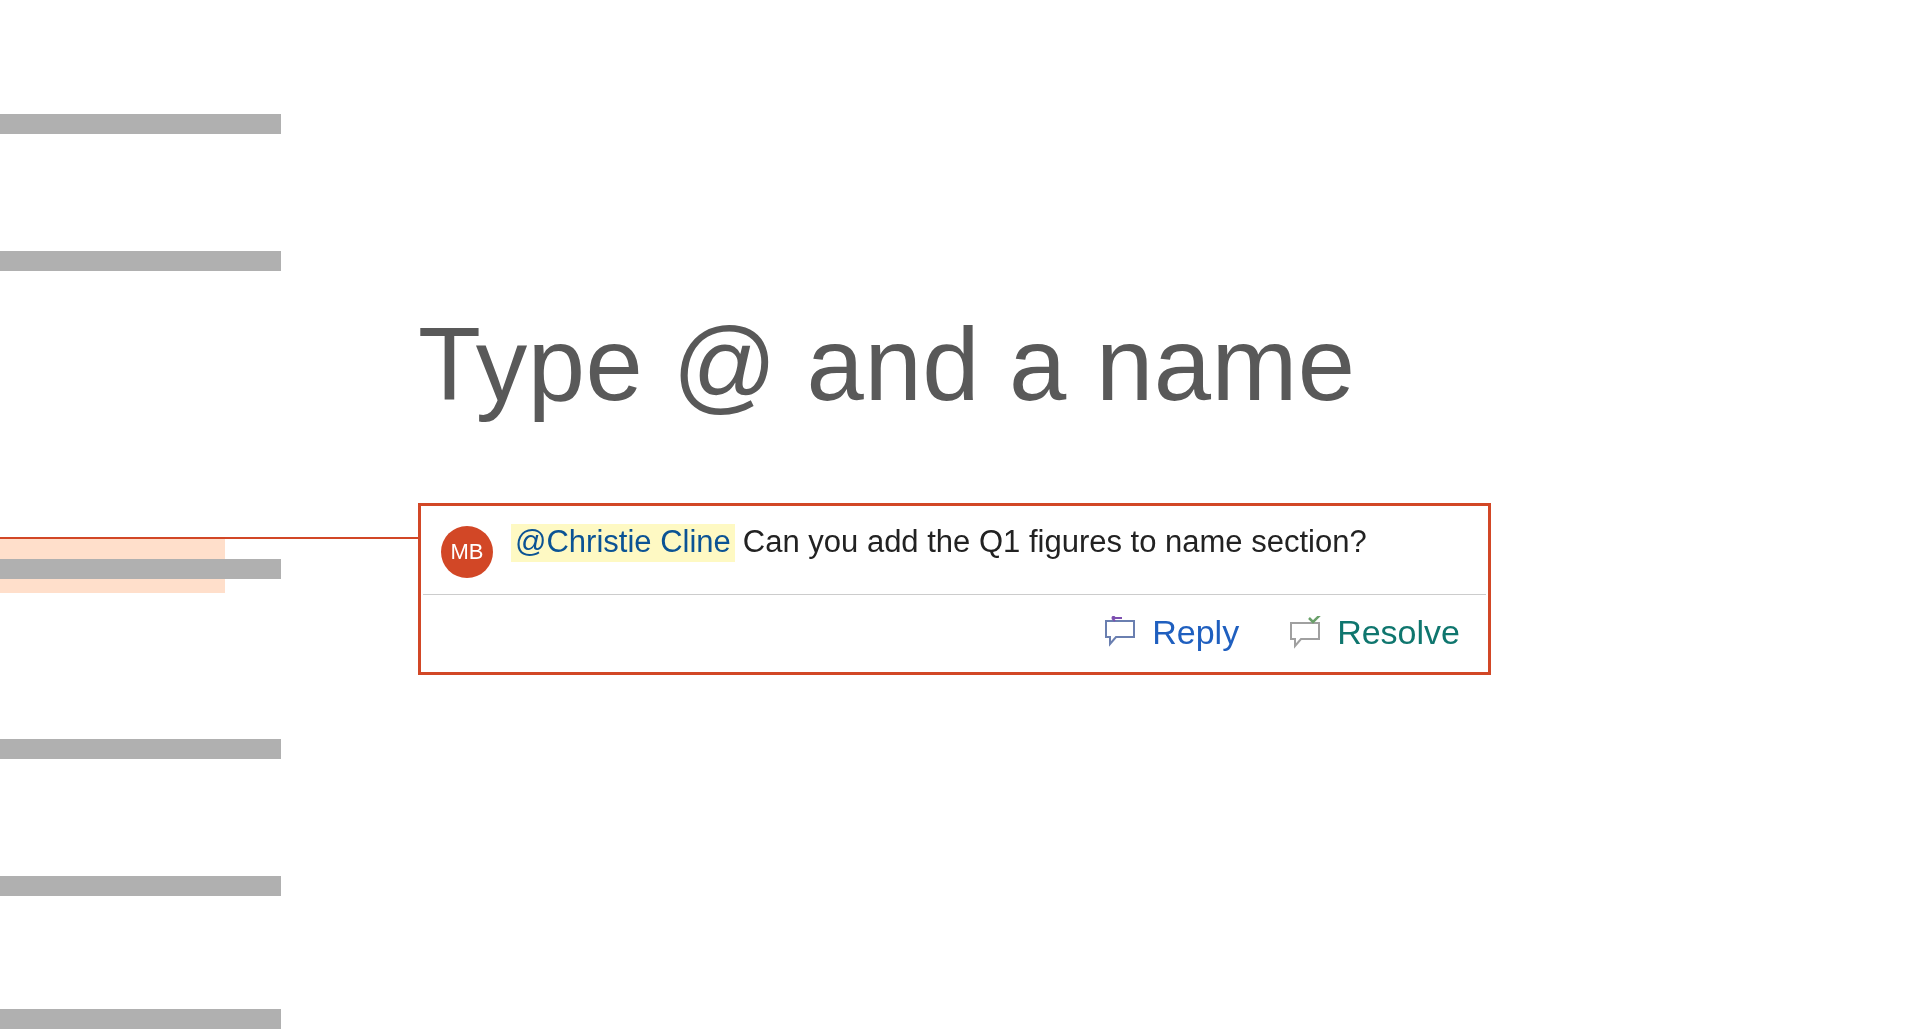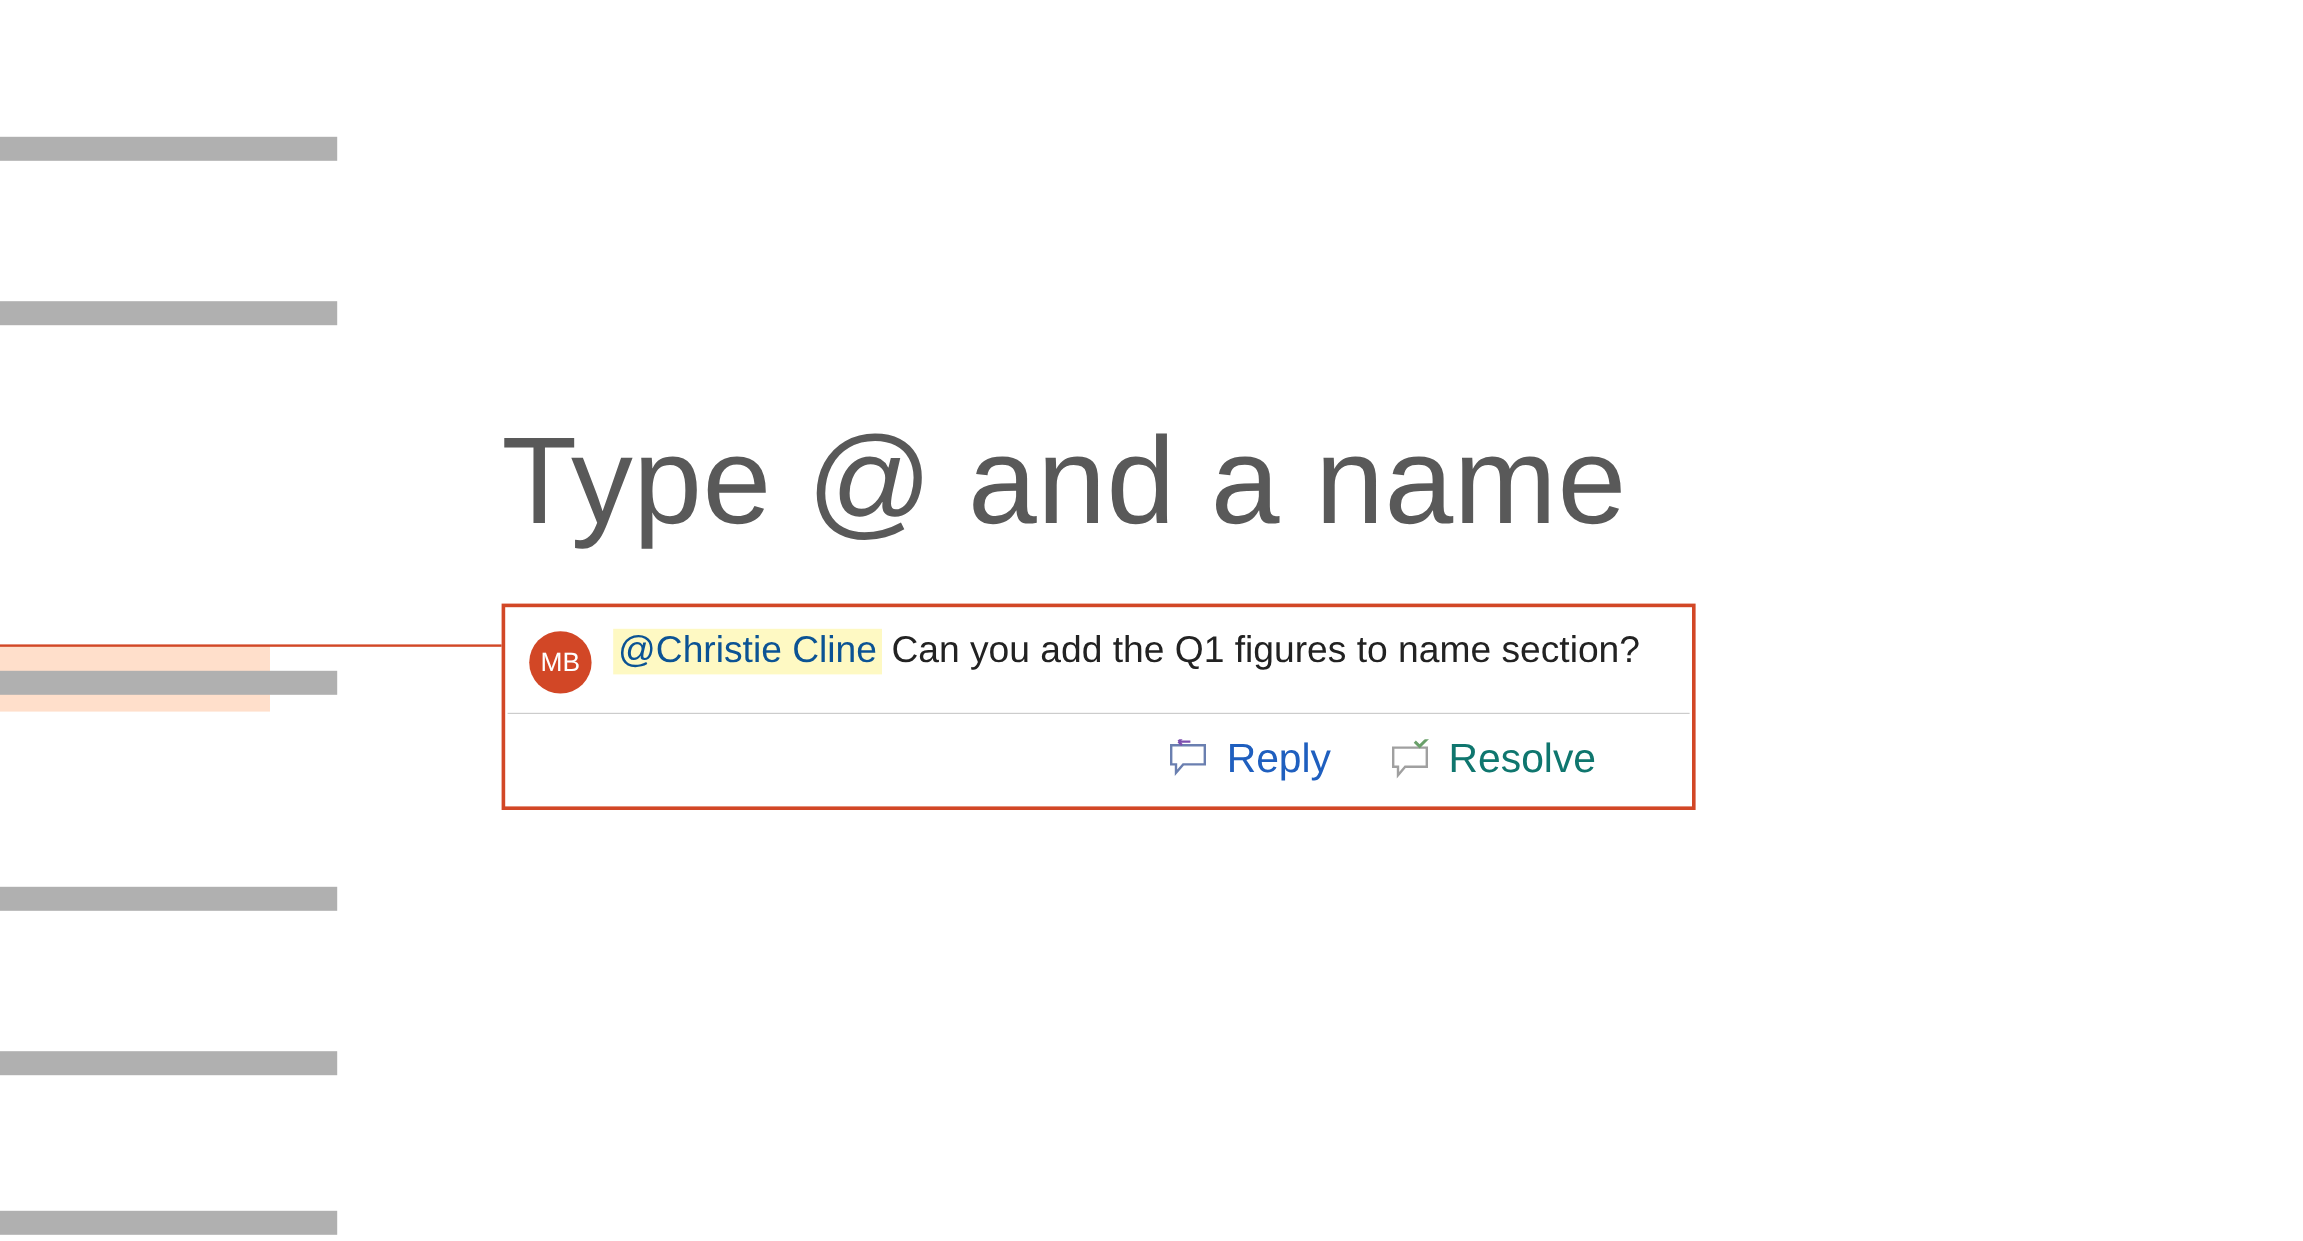--- a/index.html
+++ b/index.html
@@ -85,21 +85,21 @@
   .body-text { color: #222; }
   .separator {
     height: 1px;
     background: #ccc;
     margin: 0 2px;
   }
   .actions {
     display: flex;
     justify-content: flex-end;
     gap: 48px;
-    padding: 18px 80px 20px 20px;
+    padding: 18px 28px 20px 20px;
   }
   .action {
     display: flex;
     align-items: center;
     gap: 10px;
     font-size: 34px;
     cursor: pointer;
   }
   .action.reply   { color: #1f5fbf; }
   .action.resolve { color: #0f766e; }
@@ -111,23 +111,23 @@
 <div class="bar-thick" style="top:114px; width:281px;"></div>
 <div class="bar-thick" style="top:251px; width:281px;"></div>
 <div class="highlight-block" style="top:538px; left:0; width:225px; height:55px;"></div>
 <div class="bar-thick" style="top:559px; width:281px;"></div>
 <div class="bar-thick" style="top:739px; width:281px;"></div>
 <div class="bar-thick" style="top:876px; width:281px;"></div>
 <div class="bar-thick" style="top:1009px; width:281px;"></div>
 
 <div class="connector-line" style="top:537px; left:0; width:420px;"></div>
 
-<div class="heading" style="top:306px; left:418px;margin-top:36px;">Type @ and a name</div>
+<div class="heading" style="top:306px; left:418px;">Type @ and a name</div>
 
-<div class="callout" style="top:503px; left:418px; width:995px;">
+<div class="callout" style="top:503px; left:418px; width:1073px;">
   <div class="callout-body">
     <div class="avatar">MB</div>
     <div class="comment-text">
       <div class="body-row">
         <span class="mention">@Christie Cline</span>
         <span class="body-text">Can you add the Q1 figures to name section?</span>
       </div>
     </div>
   </div>
   <div class="separator"></div>

